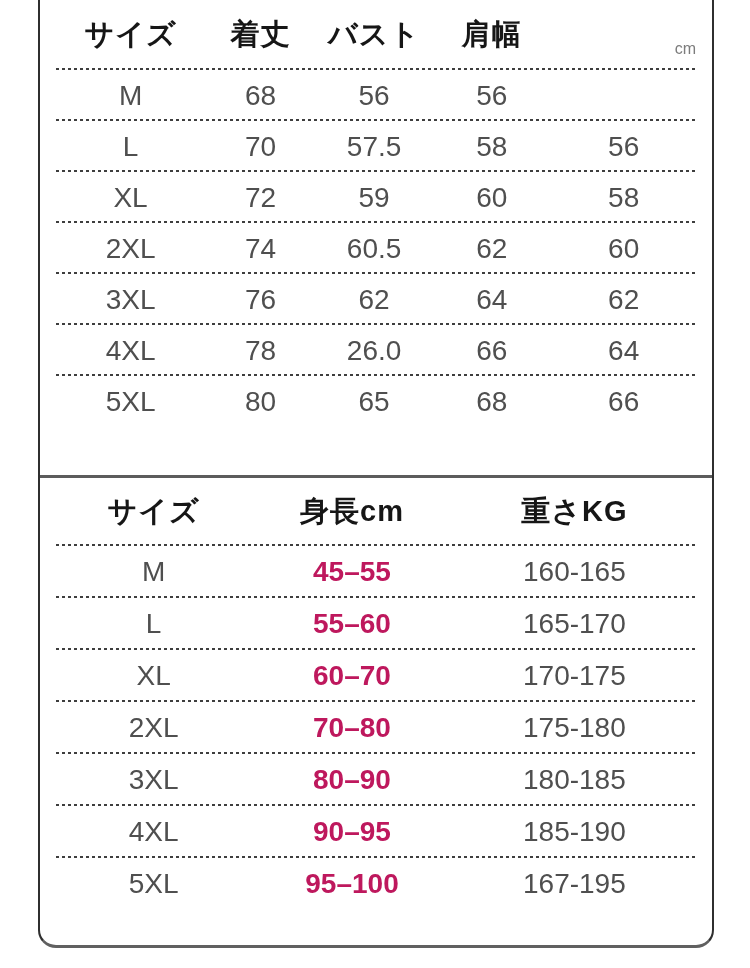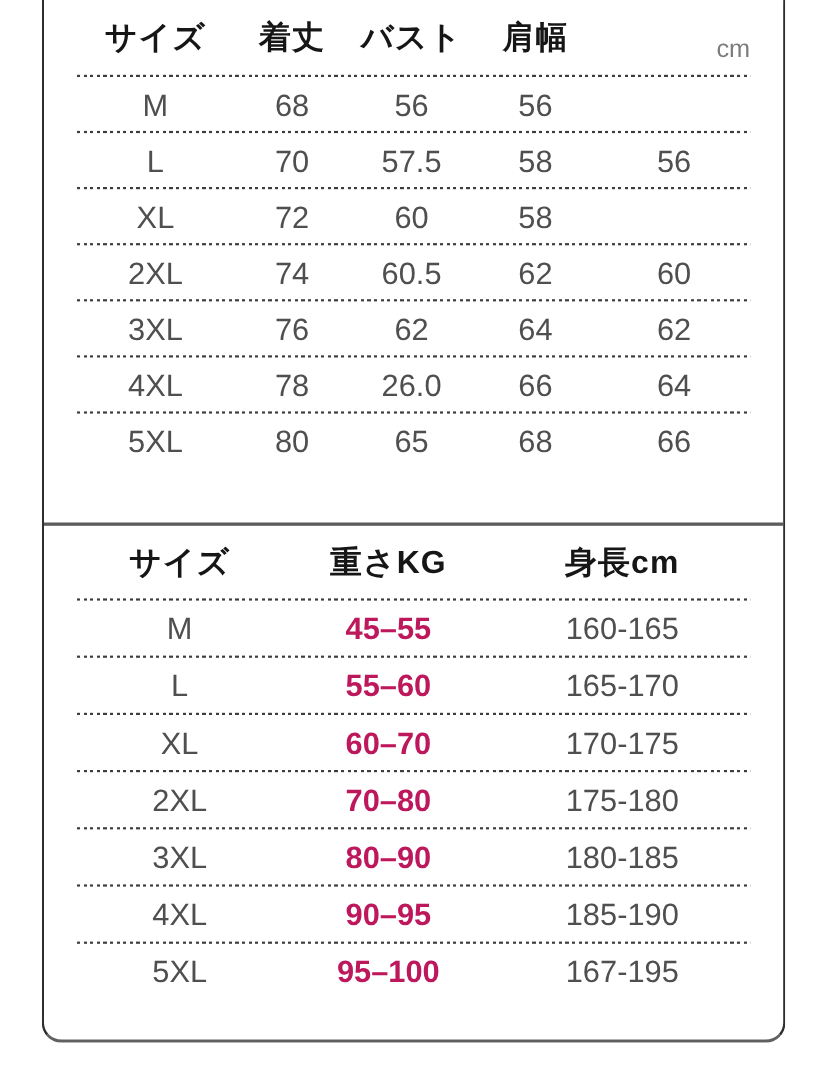--- a/index.html
+++ b/index.html
@@ -22,21 +22,21 @@
     width: 676px;
     height: 968px;
     border-left: 2px solid #2f2f2f;
     border-right: 2px solid #2f2f2f;
     border-bottom: 3px solid #606060;
     border-radius: 0 0 18px 18px;
     background: #ffffff;
     padding-top: 20px;
   }
   .tbl {
-    padding: 0 30px;
+    padding: 0 16px;
   }
   .header-row, .row {
     display: grid;
     align-items: center;
     position: relative;
   }
   
   .header-row::after, .row::after {
     content: "";
     position: absolute;
@@ -78,21 +78,21 @@
     white-space: nowrap;
   }
   .t2 .cell.col1 {          
     font-weight: bold;
     color: #be185d;
   }
   .unit {
     position: absolute;
     right: 0;
     bottom: 12px;
-    font-size: 23px;
+    font-size: 16px;
     color: #7c7c7c;
     font-weight: normal;
     letter-spacing: 0;
   }
   .divider {
     height: 3px;
     background: #5c5c5c;
     width: 100%;
   }
 </style>
@@ -120,20 +120,21 @@
         <div class="row">
           <span class="cell col0">L</span>
           <span class="cell col1">70</span>
           <span class="cell col2">57.5</span>
           <span class="cell col3">58</span>
           <span class="cell col4">56</span>
         </div>
         <div class="row">
           <span class="cell col0">XL</span>
           <span class="cell col1">72</span>
+          <span class="cell col2">59</span>
           <span class="cell col3">60</span>
           <span class="cell col4">58</span>
         </div>
         <div class="row">
           <span class="cell col0">2XL</span>
           <span class="cell col1">74</span>
           <span class="cell col2">60.5</span>
           <span class="cell col3">62</span>
           <span class="cell col4">60</span>
         </div>
@@ -158,22 +159,22 @@
           <span class="cell col3">68</span>
           <span class="cell col4">66</span>
         </div>
       </section>
 
     <div class="divider"></div>
 
     <section class="tbl t2">
       <div class="header-row">
           <span class="hcell col0">サイズ</span>
+          <span class="hcell col2">身長cm</span>
           <span class="hcell col1">重さKG</span>
-          <span class="hcell col2">身長cm</span>
         </div>
 
     <div class="row">
           <span class="cell col0">M</span>
           <span class="cell col1">45–55</span>
           <span class="cell col2">160-165</span>
         </div>
         <div class="row">
           <span class="cell col0">L</span>
           <span class="cell col1">55–60</span>

